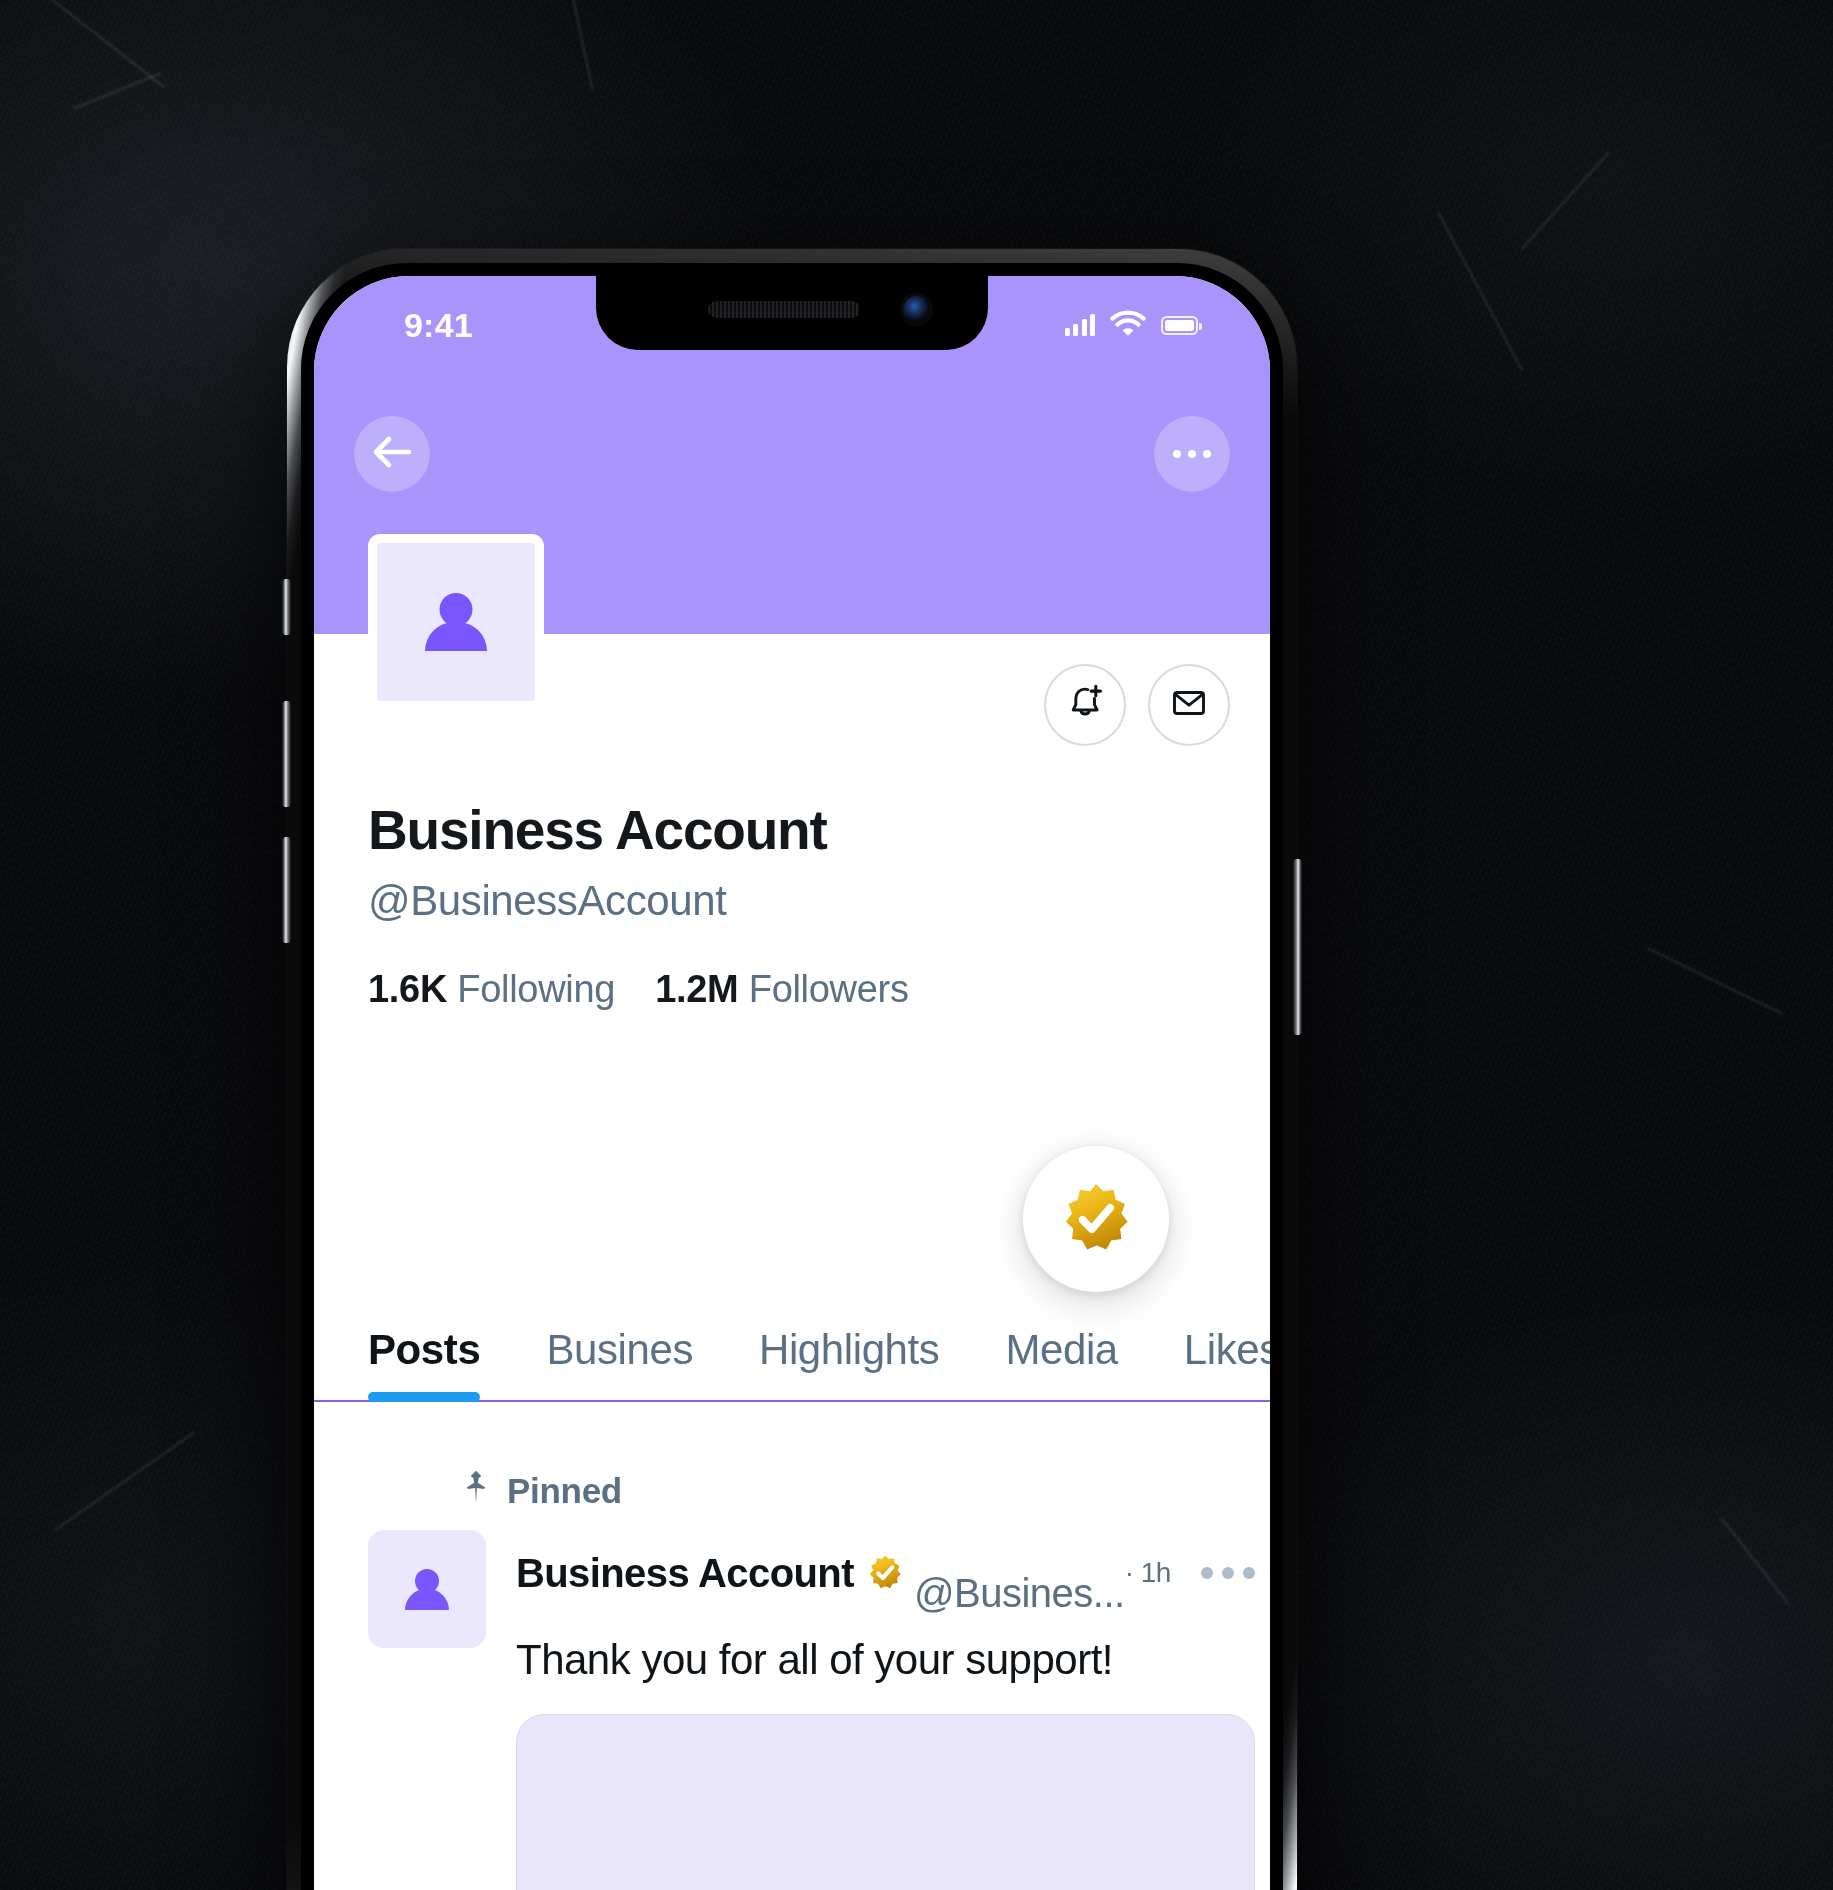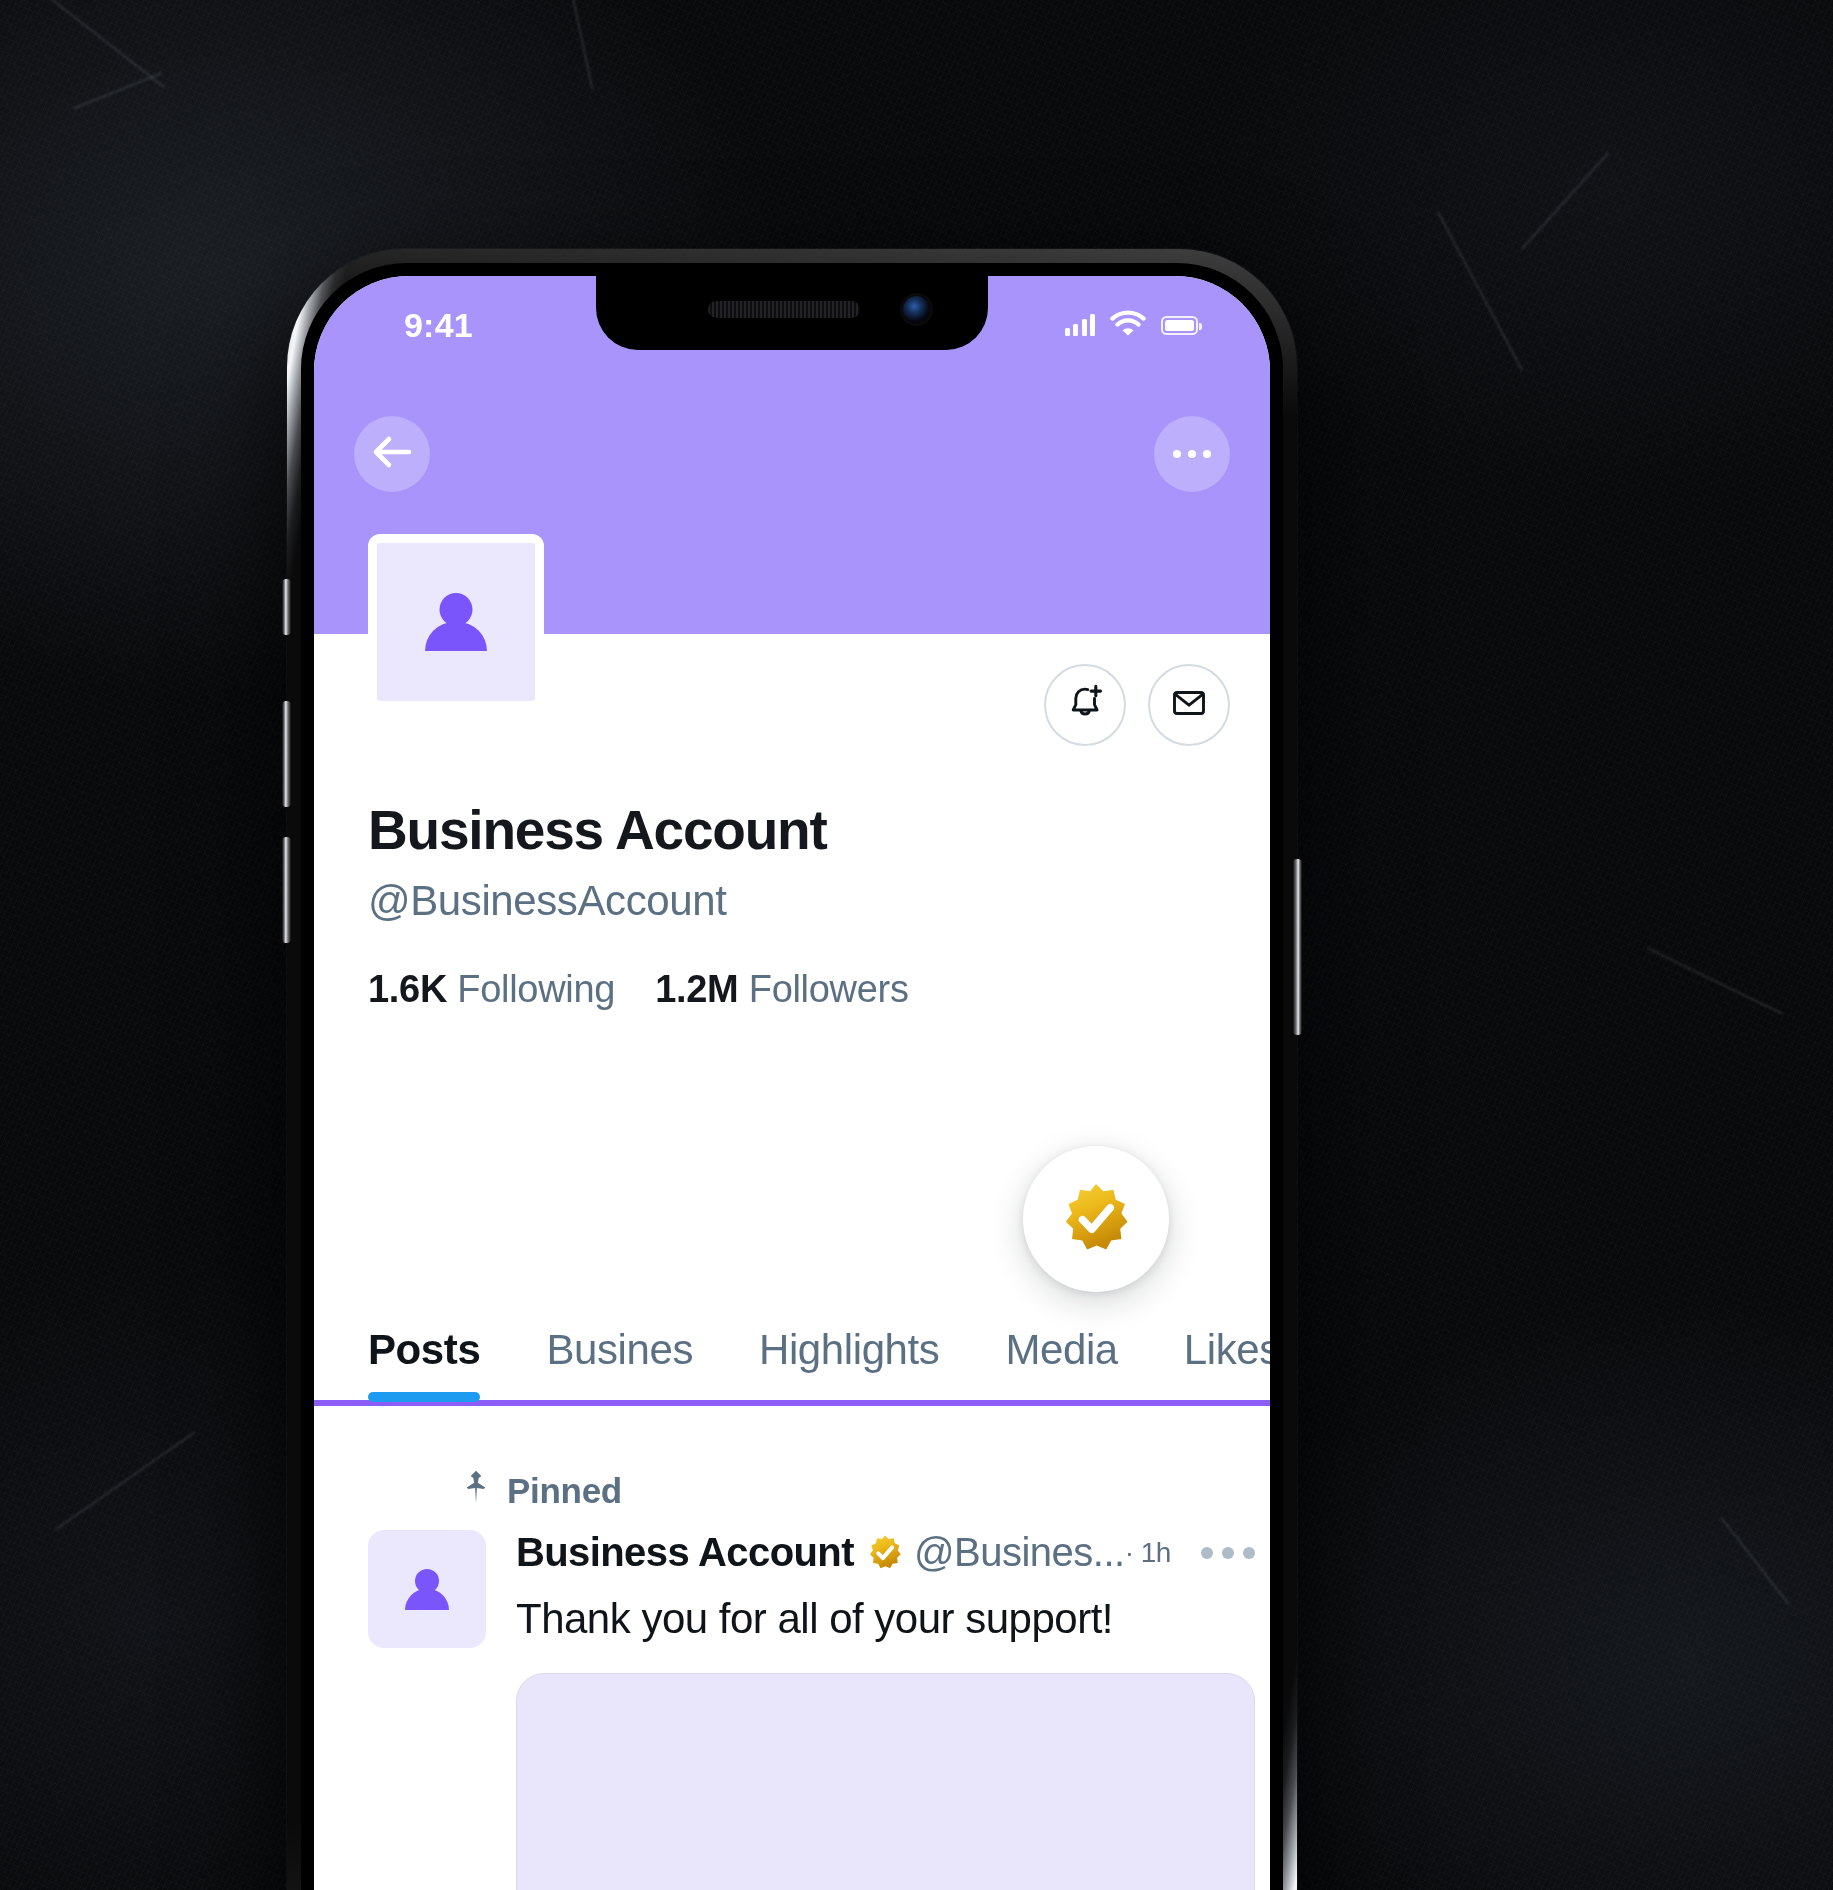--- a/index.html
+++ b/index.html
@@ -176,21 +176,21 @@
     position:absolute; left:54px; top:334px;
     display:flex; gap:40px; font-size:38px; letter-spacing:-.3px;
   }
   #stats .stat b{ color:#14181c; font-weight:700; }
   #stats .stat span{ color:#5b7083; }
 
   
   #tabs{
     position:absolute; left:0; top:1050px; width:100%;
     display:flex; align-items:flex-end; padding-left:54px;
-    border-bottom:6px solid #8b5cf6; background:#fff;
+    border-bottom:2px solid #8b5cf6; background:#fff;
   }
   .tab{
     position:relative; padding:0 0 26px 0; margin-right:66px;
     font-size:42px; color:#5b7083; font-weight:400; letter-spacing:-.4px; white-space:nowrap;
   }
   .tab.active{ color:#0f1419; font-weight:700; }
   .tab.active::after{
     content:""; position:absolute; left:0; right:0; bottom:-2px; height:10px;
     border-radius:5px; background:#1d9bf0;
   }
@@ -208,21 +208,21 @@
     display:flex; align-items:center; justify-content:center;
   }
   #postavatar .person{ width:44px; height:41px; }
   #postavatar .person .head{ width:24px; height:24px; }
   #postavatar .person .body{ width:44px; height:21px; border-radius:22px 22px 0 0; }
   #postbody{ flex:1; padding-left:30px; padding-right:44px; }
   #postmeta{ display:flex; align-items:center; white-space:nowrap; }
   #postname{ font-size:40px; font-weight:700; color:#0f1419; letter-spacing:-.6px; }
   #postmeta .minibadge{ width:38px; height:38px; margin:0 10px 0 12px; }
   #postmeta .minibadge svg{ width:100%; height:100%; display:block; }
-  #posthandle{ font-size:40px; color:#5b7083; letter-spacing:-.5px; }
+  #posthandle{ font-size:40px; color:#5b7083; letter-spacing:-.5px;margin-top:41px; }
   #posttime{ font-size:28px; color:#5b7083; letter-spacing:-.5px; }
   #postmore{ margin-left:auto; display:flex; gap:9px; padding-left:30px; }
   #postmore i{ width:12px; height:12px; border-radius:50%; background:#aebcc7; display:block; }
   #posttext{ margin-top:20px; font-size:42px; color:#0f1419; letter-spacing:-.5px; }
   #postmedia{
     margin-top:30px; height:420px; border-radius:28px;
     background:#e9e6fb; border:1px solid #dcd9ef;
   }
 </style>
 </head>

